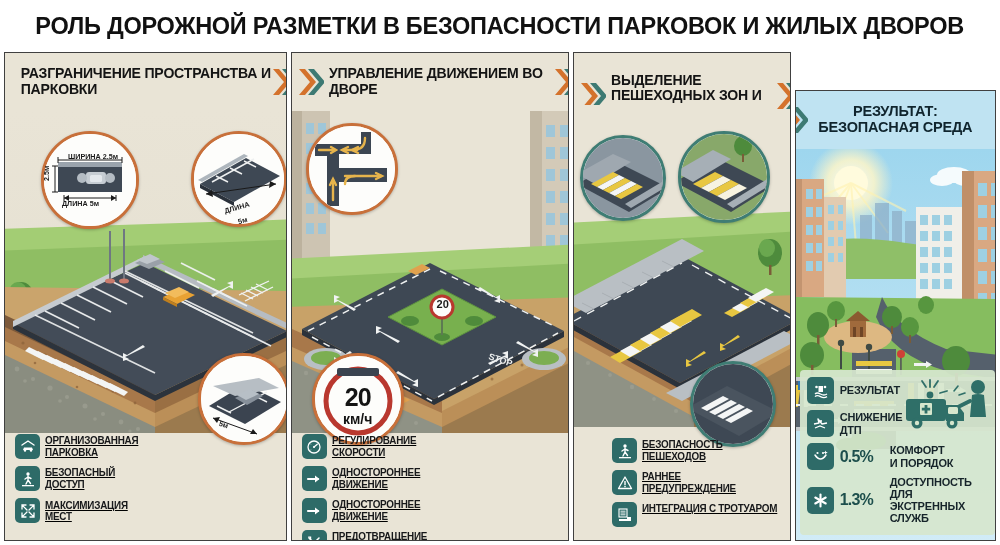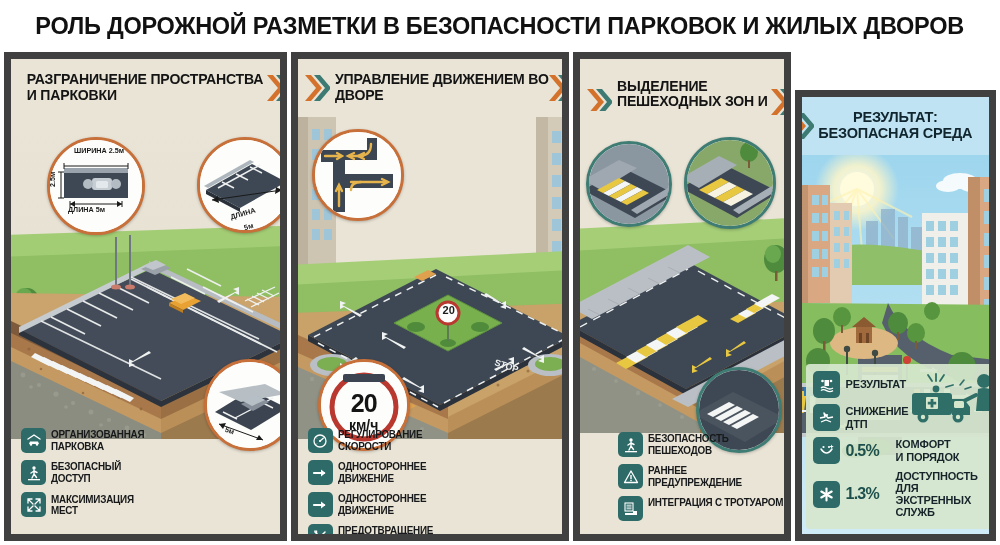--- a/index.html
+++ b/index.html
@@ -32,21 +32,21 @@
     top: 52px; left: 0;
     width: 1000px; height: 493px;
     display: flex;
     gap: 4px;
     padding: 0 4px 4px 4px;
   }
   .panel {
     position: relative;
     overflow: hidden;
     background: #e9e4d6;
-    border: 7px solid #404040;
+    border: 1px solid #404040;
   }
   .p1 { width: 285px; }
   .p2 { width: 281px; }
   .p3 { width: 219px; }
   .p4 { width: 203px; background: #bfe3f2; margin-top: 38px; }
 
   
   .phead {
     position: relative;
     height: 58px;
@@ -74,20 +74,21 @@
   .p1 .scene, .p2 .scene { top: 58px; height: 320px; }
   .p3 .scene { top: 52px; height: 326px; }
   .p4 .scene { top: 58px; height: 262px; }
 
   
   .legend {
     position: absolute; left: 0; bottom: 0;
     width: 100%; padding: 6px 8px 8px 10px;
     display: flex; flex-wrap: wrap; align-content: flex-start;
     gap: 7px 12px;
+    text-decoration: underline;
   }
   .p1 .legend, .p2 .legend { height: 112px; }
   .p3 .legend { height: 108px; margin-left: 28px; }
   .lg-item { display: flex; align-items: flex-start; gap: 5px; }
   .lg-ico {
     width: 25px; height: 25px; flex: none;
     background: #2e6b68; border-radius: 5px;
     display: flex; align-items: center; justify-content: center;
   }
   .lg-ico svg { display: block; }
@@ -314,21 +315,21 @@
         <line x1="14" y1="26" x2="78" y2="26" stroke="#1a1a1a" stroke-width="1"></line>
         <path d="M14 23 L14 29 M78 23 L78 29" stroke="#1a1a1a" stroke-width="1"></path>
         <line x1="11" y1="32" x2="11" y2="58" stroke="#1a1a1a" stroke-width="1"></line>
         <path d="M8 32 L14 32 M8 58 L14 58" stroke="#1a1a1a" stroke-width="1"></path>
         <line x1="20" y1="64" x2="72" y2="64" stroke="#1a1a1a" stroke-width="1"></line>
         <path d="M20 61 L20 67 M72 61 L72 67" stroke="#1a1a1a" stroke-width="1"></path>
         <path d="M20 64 L25 61 L25 67 Z" fill="#1a1a1a"></path>
         <path d="M72 64 L67 61 L67 67 Z" fill="#1a1a1a"></path>
       </svg>
     </div>
-    <div class="dim-txt" style="left:52px; top:87px;padding-left:11px;">ШИРИНА 2.5м</div>
+    <div class="dim-txt" style="left:52px; top:99px;padding-left:11px;">ШИРИНА 2.5м</div>
     <div class="dim-txt" style="left:37px; top:128px; transform:rotate(-90deg); transform-origin:left top;">2.5м</div>
     <div class="dim-txt" style="left:57px; top:146px;">ДЛИНА 5м</div>
 
     <div class="callout" style="left:186px; top:78px; width:96px; height:96px;">
       <svg width="90" height="90" viewBox="0 0 90 90">
         <rect width="90" height="90" fill="#fdfdfb"></rect>
         <path d="M6 50 L52 24 L86 42 L40 68 Z" fill="#3e4854"></path>
         <path d="M6 50 L40 68 L40 72 L6 54 Z" fill="#2a313a"></path>
         <path d="M4 46 L50 20 L54 22 L8 48 Z" fill="#aeb6bd"></path>
         <g stroke="#eef0f0" stroke-width="1.5">

